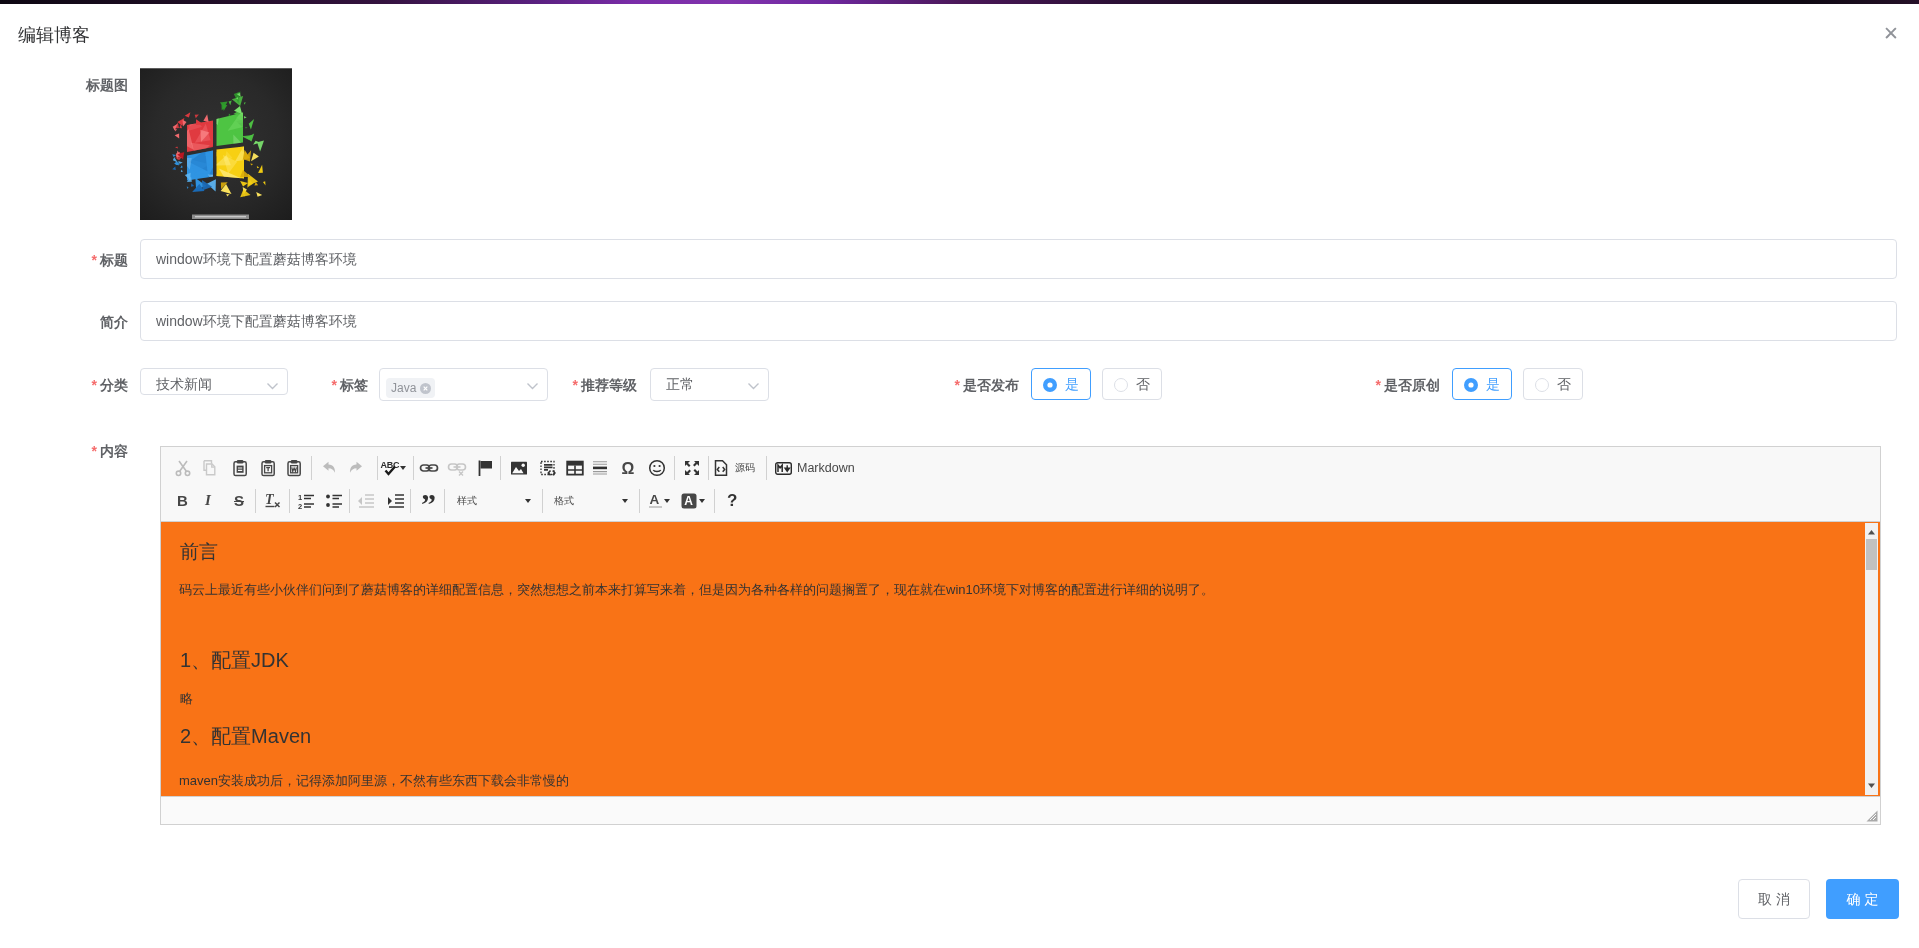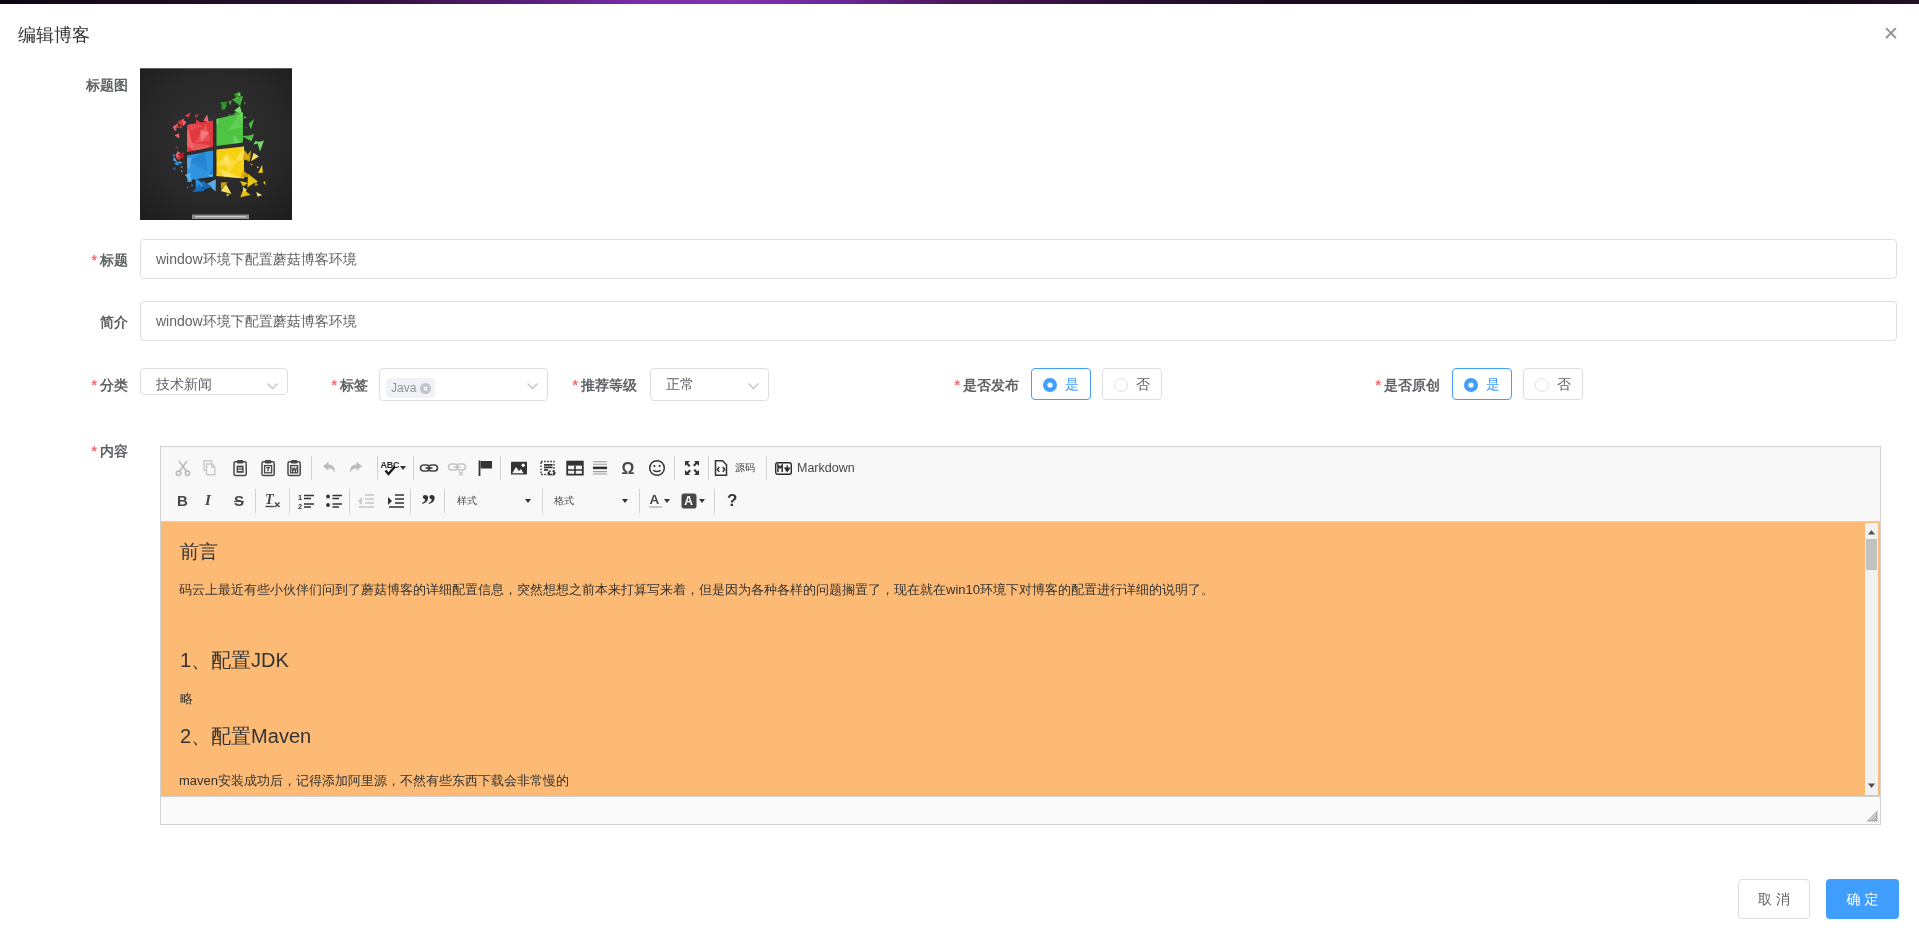--- a/index.html
+++ b/index.html
@@ -453,21 +453,21 @@
 <div class="caret" style="left:503px; top:52px;"></div>
 
 <svg class="ti" style="left:518px; top:44px;" width="20" height="20" viewBox="0 0 20 20">
  <rect x="2.5" y="2.5" width="15" height="15" rx="2.5" fill="#474747"></rect>
  <text x="5.2" y="14.3" font-size="12" font-weight="bold" fill="#fff" font-family="Liberation Sans">A</text>
         </svg>
 <div class="caret" style="left:538px; top:52px;"></div>
 
 <div class="cktext" style="left:566px; top:44px; font-size:17px; font-weight:bold; color:#333;">?</div>
 </div>
-    <div class="abs" id="ckbody" style="left:0; top:75px; width:1719px; height:274px; background:#fdba74;">
+    <div class="abs" id="ckbody" style="left:0; top:75px; width:1719px; height:274px; background:#f97316;">
       <div class="ed-h" style="left:19px; top:17px; font-size:19px;">前言</div>
       <div class="ed-p" style="left:18px; top:59px;text-align:right;">码云上最近有些小伙伴们问到了蘑菇博客的详细配置信息，突然想想之前本来打算写来着，但是因为各种各样的问题搁置了，现在就在win10环境下对博客的配置进行详细的说明了。</div>
       <div class="ed-h" style="left:19px; top:125px;">1、配置JDK</div>
       <div class="ed-p" style="left:19px; top:168px;">略</div>
       <div class="ed-h" style="left:19px; top:201px;">2、配置Maven</div>
       <div class="ed-p" style="left:18px; top:250px;">maven安装成功后，记得添加阿里源，不然有些东西下载会非常慢的</div>
 
       <div class="abs" style="left:1704px; top:1px; width:13px; height:272px; background:#f1f1f1;">
         <svg class="abs" style="left:0; top:3px;" width="13" height="13" viewBox="0 0 13 13">
             <path d="M6.5 4 L10 8.5 H3 Z" fill="#505050"></path>

